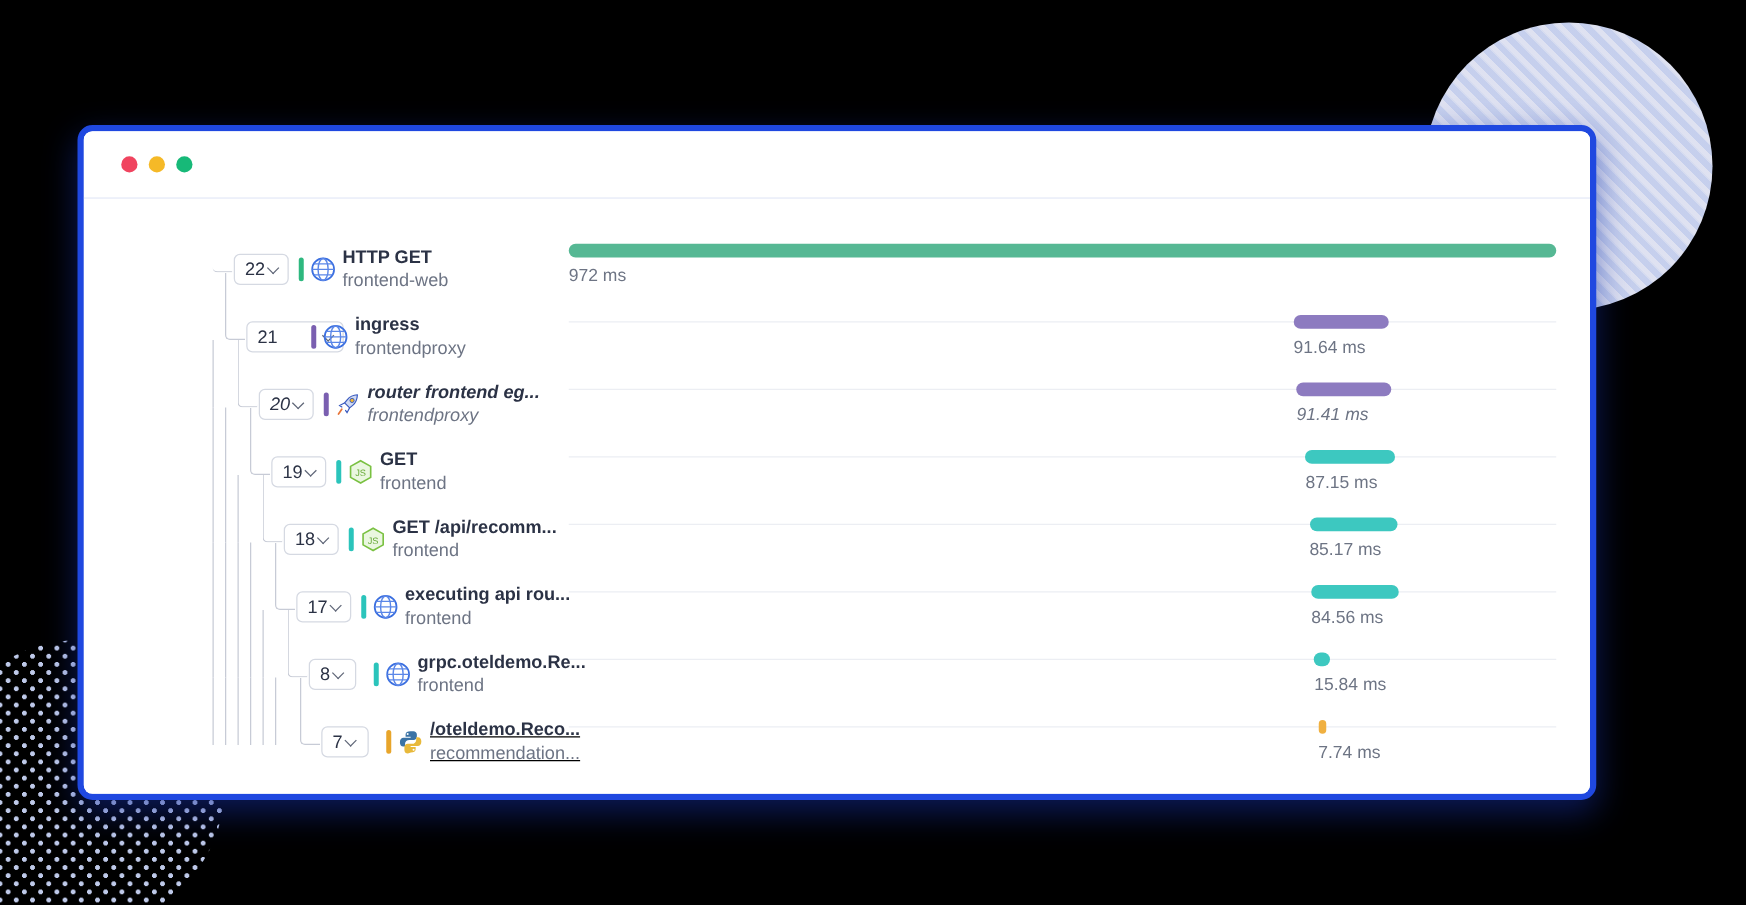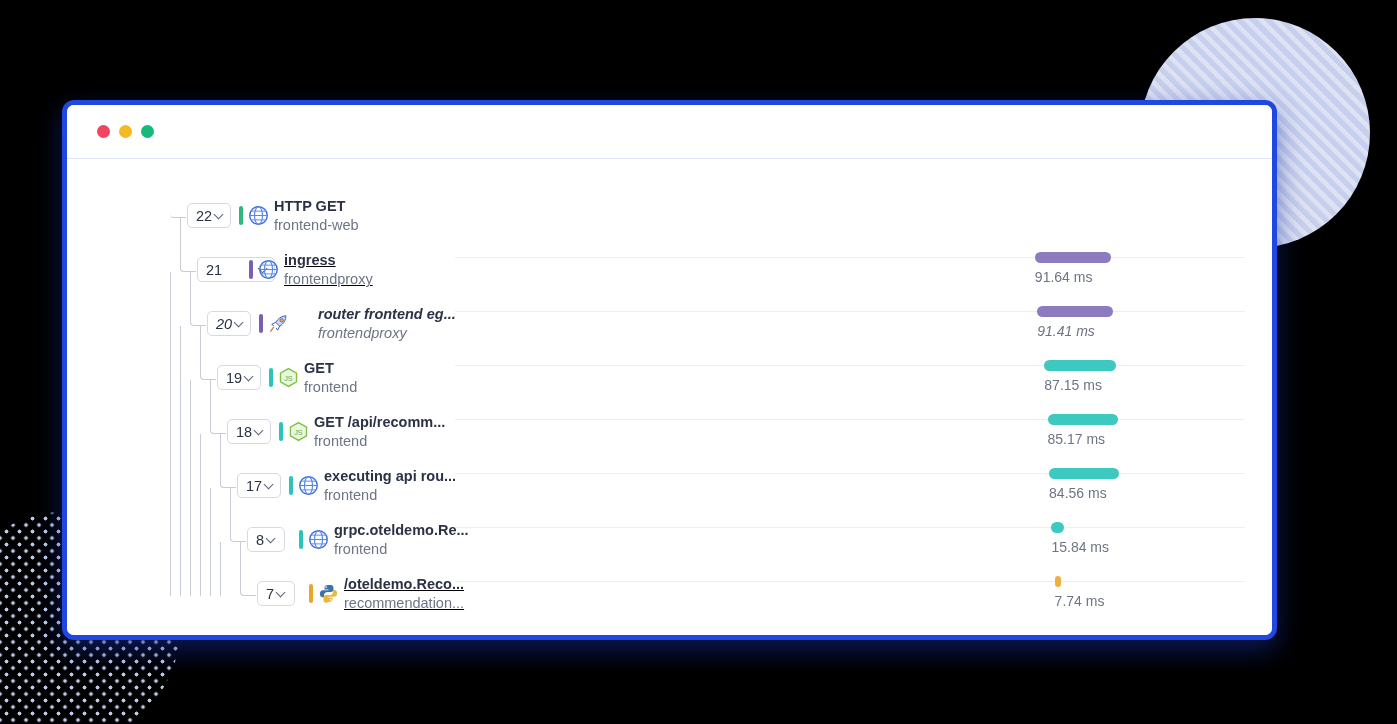--- a/index.html
+++ b/index.html
@@ -273,38 +273,42 @@
                   <ellipse cx="12" cy="12" rx="4.6" ry="10" fill="none" stroke="#5b87e8" stroke-width="1.3"></ellipse>
                   <line x1="2" y1="12" x2="22" y2="12" stroke="#5b87e8" stroke-width="1.3"></line>
                   <line x1="3.5" y1="7" x2="20.5" y2="7" stroke="#5b87e8" stroke-width="1.1"></line>
                   <line x1="3.5" y1="17" x2="20.5" y2="17" stroke="#5b87e8" stroke-width="1.1"></line>
                 </svg></span>
               <div class="labels" style="left: 207px;">
                 <div class="op">HTTP GET</div>
                 <div class="svc">frontend-web</div>
               </div>
             </div>
+            <div class="track">
+              <div class="bar" style="left: 0%; width: 100%; background: rgb(86, 184, 148);"></div>
+              <div class="dur" style="left: 0%;">972 ms</div>
+            </div>
           </div>
           <div class="row" style="top: 86px;">
             <div class="tree">
               <span class="elbow" style="left: 113px;"></span>
               <span class="vline" style="left: 103px;"></span>
               <div class="badge" style="left: 130px; gap: 36px;">
                 <span>21</span>
                 <span class="chev"></span>
               </div>
               <span class="accent" style="left: 182px; background: rgb(122, 95, 176);"></span>
               <span class="svcicon" style="left: 191px;"><svg viewBox="0 0 24 24" width="21" height="21">
                   <circle cx="12" cy="12" r="10" fill="none" stroke="#3b6fe0" stroke-width="1.6"></circle>
                   <ellipse cx="12" cy="12" rx="4.6" ry="10" fill="none" stroke="#5b87e8" stroke-width="1.3"></ellipse>
                   <line x1="2" y1="12" x2="22" y2="12" stroke="#5b87e8" stroke-width="1.3"></line>
                   <line x1="3.5" y1="7" x2="20.5" y2="7" stroke="#5b87e8" stroke-width="1.1"></line>
                   <line x1="3.5" y1="17" x2="20.5" y2="17" stroke="#5b87e8" stroke-width="1.1"></line>
                 </svg></span>
-              <div class="labels" style="left: 217px; text-decoration: underline;">
+              <div class="labels" style="left: 217px;">
                 <div class="op">ingress</div>
                 <div class="svc">frontendproxy</div>
               </div>
             </div>
             <div class="track">
               <div class="gridline"></div>
               <div class="bar" style="left: 73.4%; width: 9.6%; background: rgb(141, 123, 192);"></div>
               <div class="dur" style="left: 73.4%;">91.64 ms</div>
             </div>
           </div>
@@ -317,21 +321,21 @@
                 <span>20</span>
                 <span class="chev"></span>
               </div>
               <span class="accent" style="left: 192px; background: rgb(122, 95, 176);"></span>
               <span class="svcicon" style="left: 201px;"><svg viewBox="0 0 24 24" width="21" height="21">
                   <path d="M20.5 3.2c-3.9.2-7.2 1.9-9.4 4.6l-2.3 2.8 4.6 4.6 2.8-2.3c2.7-2.2 4.1-5.8 4.3-9.7z" fill="#cfd9f2" stroke="#3b5bbf" stroke-width="1.1" stroke-linejoin="round"></path>
                   <circle cx="15.6" cy="8.4" r="1.9" fill="#f5b927" stroke="#3b5bbf" stroke-width="0.9"></circle>
                   <path d="M8.6 10.7 4.2 13l2.1 1.4M13.3 15.2l-2.3 4.4-1.4-2.1" fill="none" stroke="#3b5bbf" stroke-width="1.1" stroke-linecap="round"></path>
                   <path d="M6.2 16.4 3.2 20.8" stroke="#e8763a" stroke-width="1.6" stroke-linecap="round"></path>
                 </svg></span>
-              <div class="labels" style="left: 227px; margin-left: 24px;">
+              <div class="labels" style="left: 227px;">
                 <div class="op">router frontend eg...</div>
                 <div class="svc">frontendproxy</div>
               </div>
             </div>
             <div class="track">
               <div class="gridline"></div>
               <div class="bar" style="left: 73.7%; width: 9.6%; background: rgb(141, 123, 192);"></div>
               <div class="dur" style="left: 73.7%;">91.41 ms</div>
             </div>
           </div>

